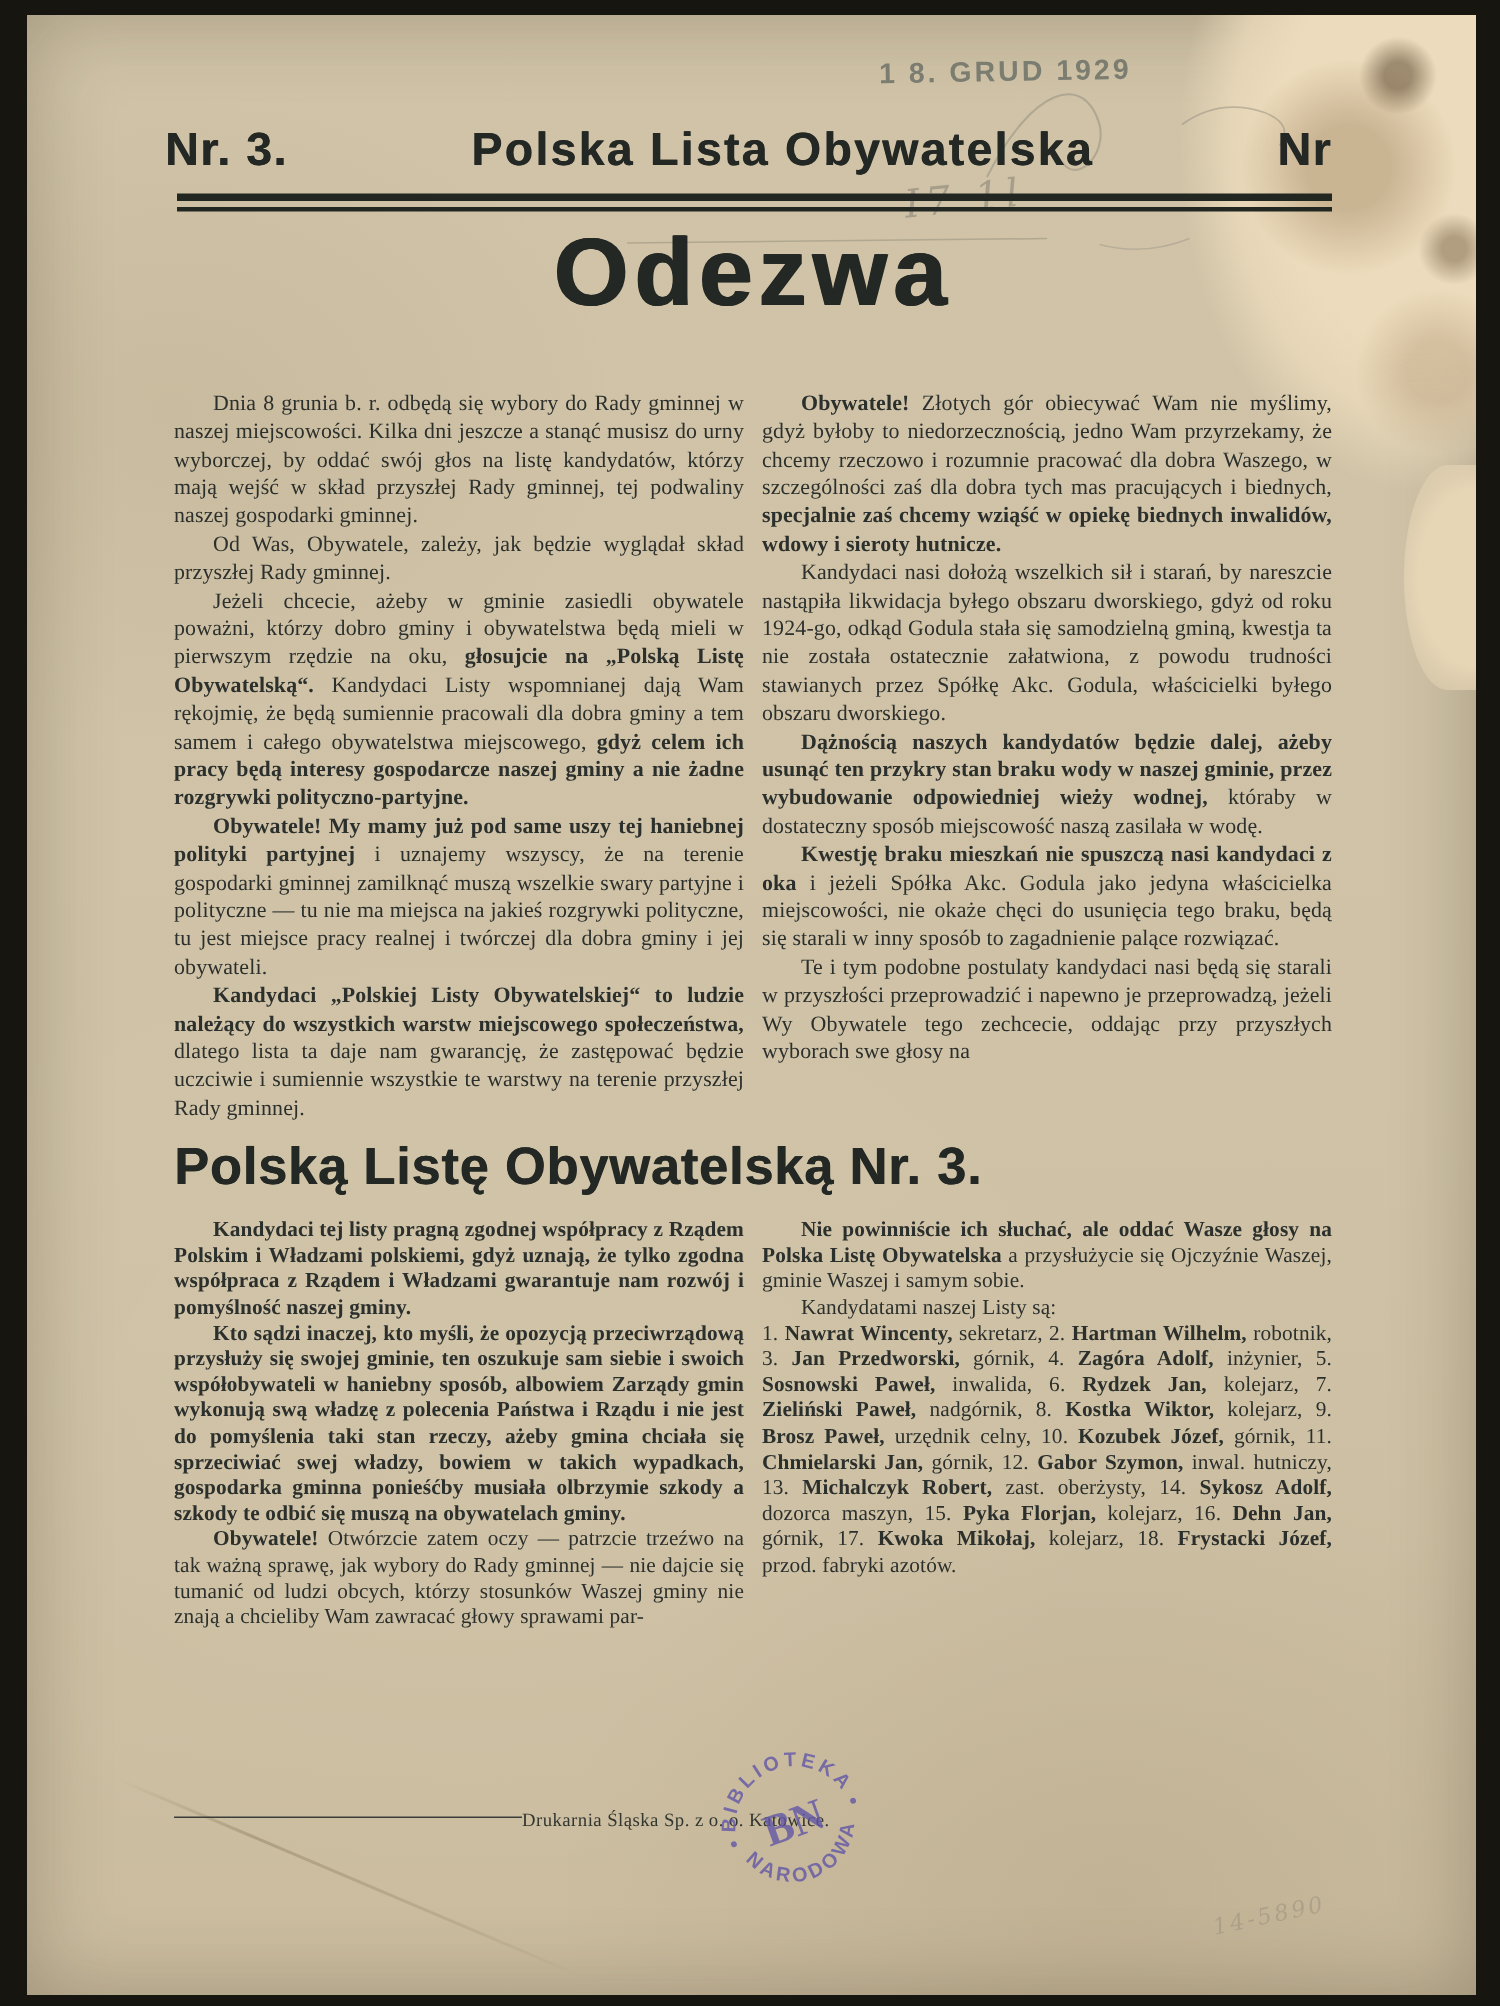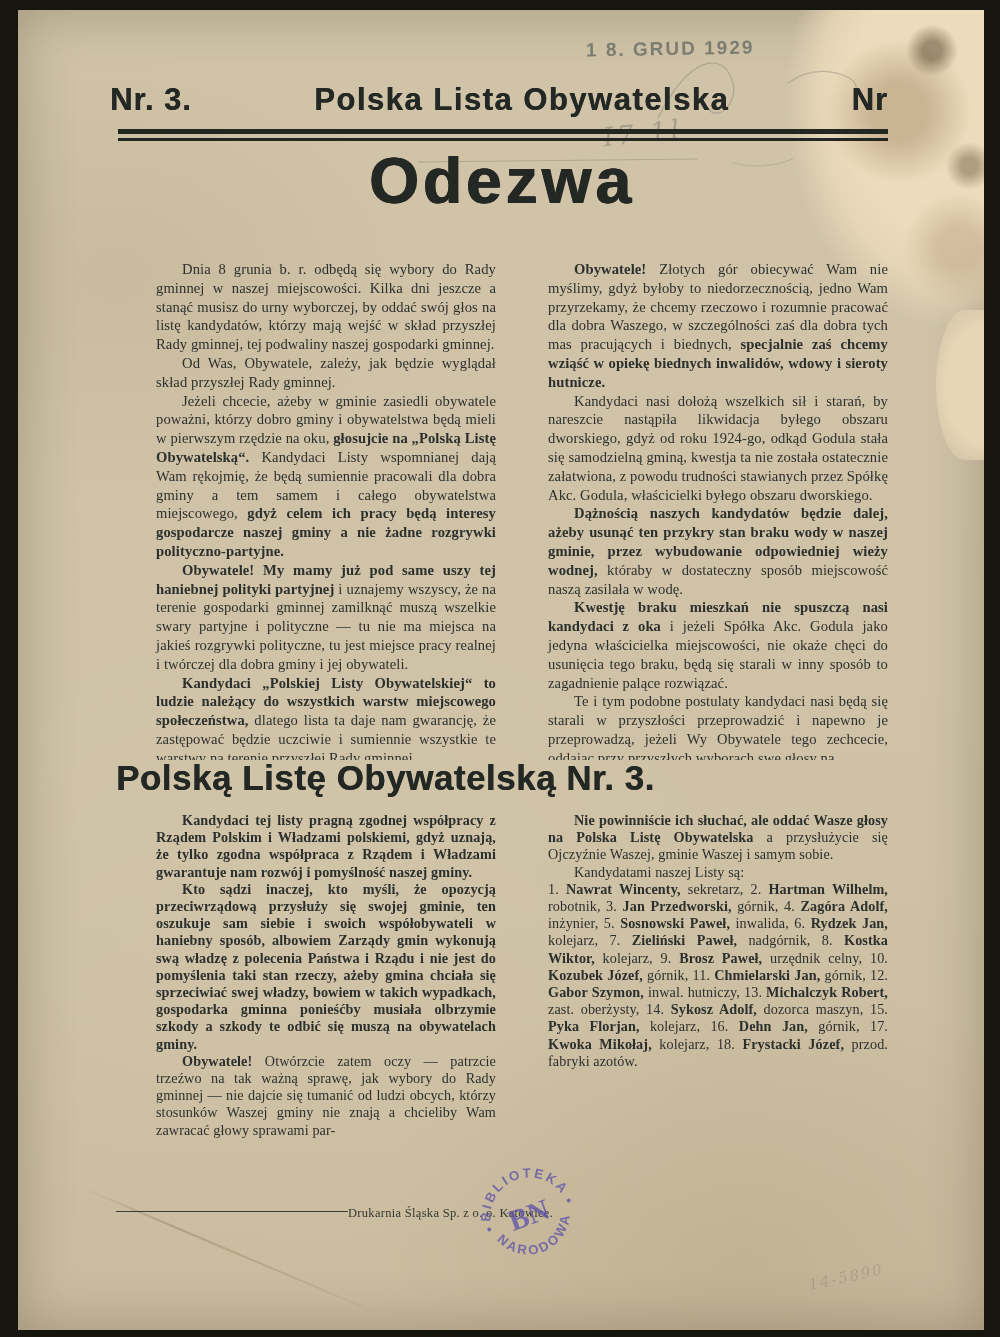--- a/index.html
+++ b/index.html
@@ -57,21 +57,21 @@
   .pencil-number{top:1258px;left:790px;font-family:"DejaVu Serif",serif;font-style:italic;
     font-size:15px;color:#9a917e;opacity:.55;transform:rotate(-12deg);letter-spacing:2px;}
 
   .title-main{top:134px;left:98px;width:772px;text-align:center;font-size:64px;letter-spacing:4px;
     text-shadow:.8px 0 0 currentColor,-.4px 0 0 currentColor;}
   .title-sub{top:202px;left:98px;width:772px;text-align:center;font-size:32px;letter-spacing:.5px;}
 
   .cols{left:98px;width:772px;display:flex;gap:12px;overflow:hidden;}
   .cols.top{top:250px;height:500px;}
   .cols.bottom{top:802px;height:350px;}
-  .col{width:380px;margin-left:40px;}
+  .col{width:380px;}
   .cols.top .par{font-size:14.6px;line-height:18.8px;}
   .cols.bottom .par{font-size:14.2px;line-height:17.2px;}
   .par{margin:0;text-align:justify;text-indent:26px;letter-spacing:.1px;}
   .par.noind{text-indent:0;}
   .b{font-weight:bold;}
 
   .midhead{top:748px;left:98px;width:772px;text-align:left;font-size:35px;letter-spacing:.5px;}
   .committee{top:1146px;left:98px;width:772px;text-align:center;font-size:27px;letter-spacing:1px;
     text-shadow:.7px 0 0 currentColor;}
   .imprint{top:1196px;left:98px;width:772px;display:flex;flex-direction:row;align-items:center;}

